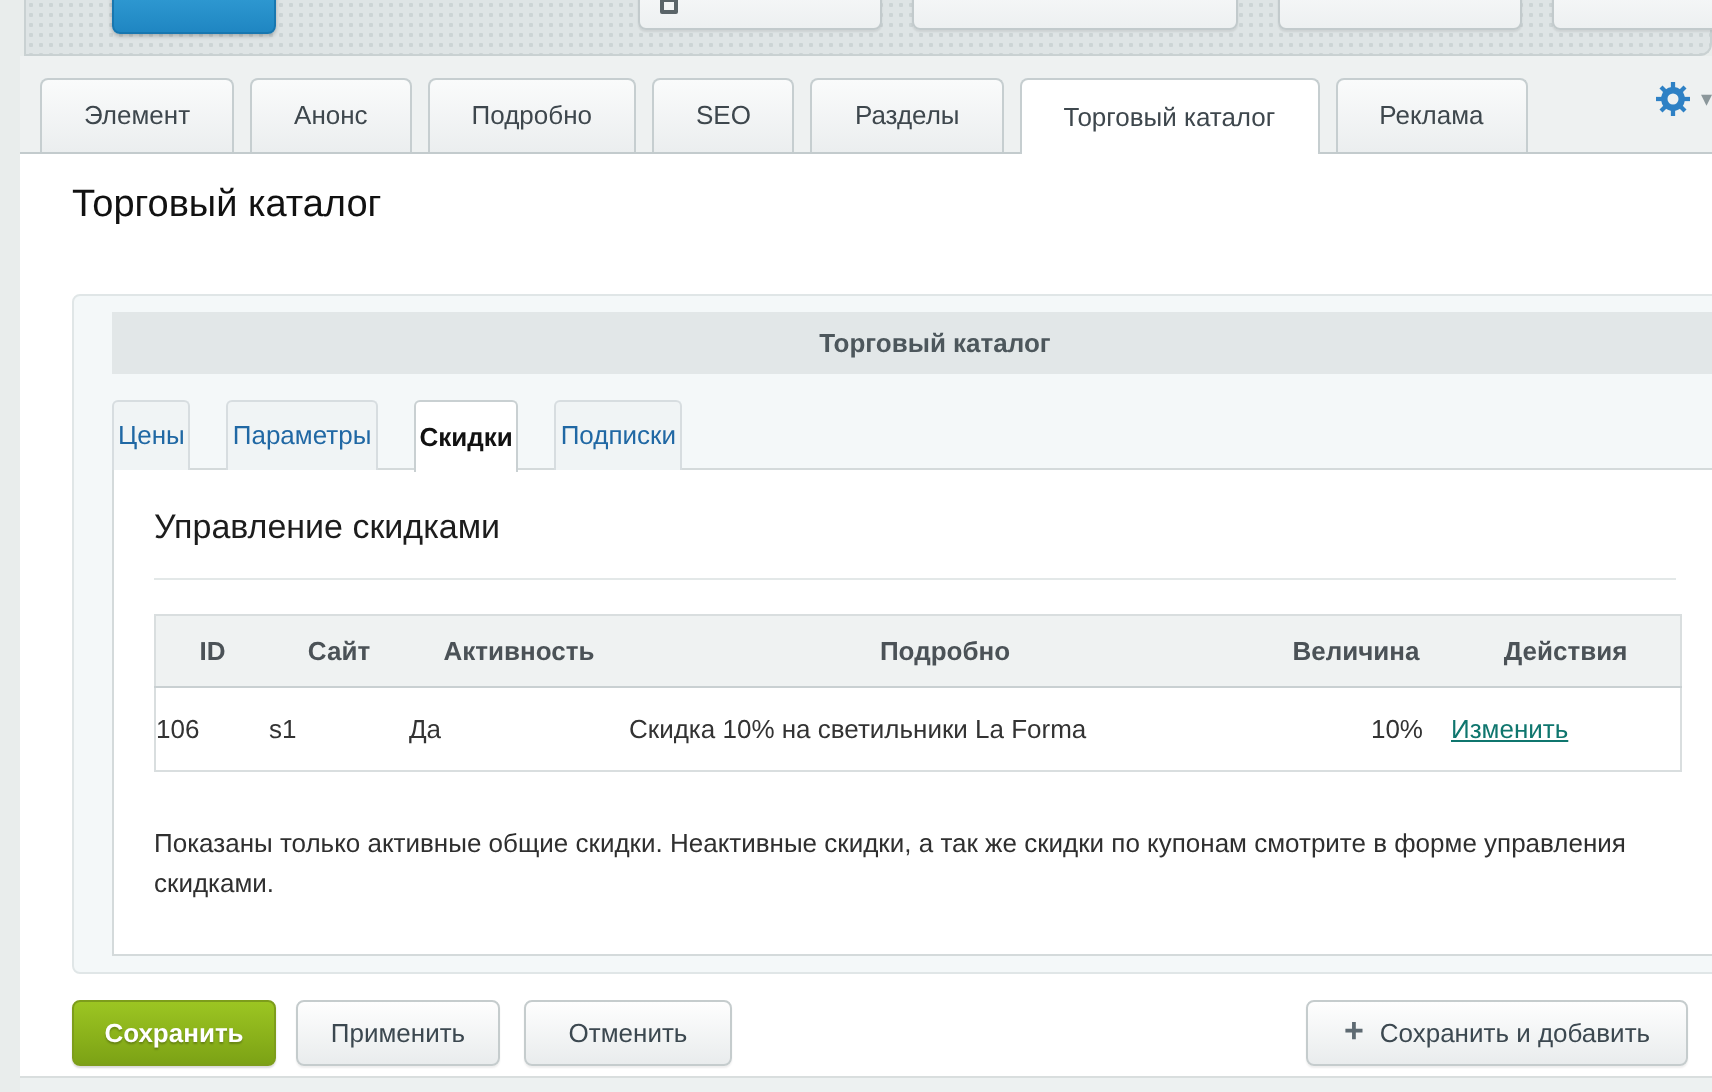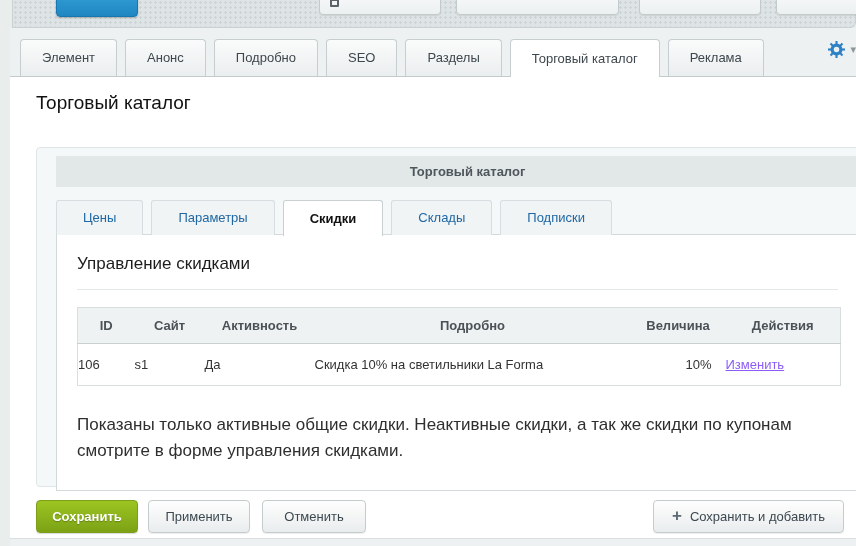--- a/index.html
+++ b/index.html
@@ -81,21 +81,21 @@
   .panel-header {
     margin:8px 0 0 19px; height:31px; line-height:31px;
     background:#e2e7e8; text-align:center;
     font-size:13px; font-weight:700; color:#4d575c;
   }
   .inner-tabs {
     margin:12px 0 0 19px; display:flex; align-items:flex-end; height:36px;
     position:relative; z-index:2;
   }
   .i-tab {
-    height:35px; line-height:34px; padding:0 26px; margin-right:8px;
+    height:35px; line-height:34px; padding:0 2px; margin-right:18px;
     background:#f0f4f5;
     border:1px solid #d7dde0; border-bottom:none;
     border-radius:3px 3px 0 0;
     font-size:13px; color:#2068a4; cursor:pointer; white-space:nowrap;
   }
   .i-tab.active {
     background:#fff; border-color:#c9d0d2;
     color:#111; font-weight:700;
     height:36px; margin-bottom:-1px; line-height:35px;
   }
@@ -118,24 +118,24 @@
   }
   table.disc th {
     background:#eff2f2; height:36px;
     font-size:13px; font-weight:700; color:#4b5257;
     border-bottom:1px solid #c9d0d2; text-align:center;
   }
   table.disc td {
     height:42px; background:#fff; color:#333;
   }
   td.val { text-align:right; padding-right:14px; }
-  a.edit-link { color:#8b5cf6; text-decoration:underline; cursor:pointer; }
+  a.edit-link { color:#0f766e; text-decoration:underline; cursor:pointer; }
 
   .note {
-    margin:26px 20px 25px; font-size:17px; line-height:1.55;
+    margin:26px 20px 25px; font-size:13px; line-height:1.55;
     color:#2f2f2f; max-width:745px;
   }
 
   
   .footer-btn {
     position:absolute; top:423px; height:33px;
     border-radius:4px; font-size:13px; cursor:pointer;
     display:inline-flex; align-items:center; justify-content:center;
     font-family:"Liberation Sans", sans-serif;
   }
@@ -203,21 +203,20 @@
 <div class="content">
   <div class="page-title">Торговый каталог</div>
 
   <div class="panel">
     <div class="panel-header">Торговый каталог</div>
 
     <div class="inner-tabs">
       <div class="i-tab">Цены</div>
       <div class="i-tab">Параметры</div>
       <div class="i-tab active">Скидки</div>
-      <div class="i-tab">Склады</div>
       <div class="i-tab">Подписки</div>
     </div>
 
     <div class="white-box">
       <div class="section-title">Управление скидками</div>
       <hr class="sep">
 
       <table class="disc">
         <colgroup>
           <col style="width:57px">

